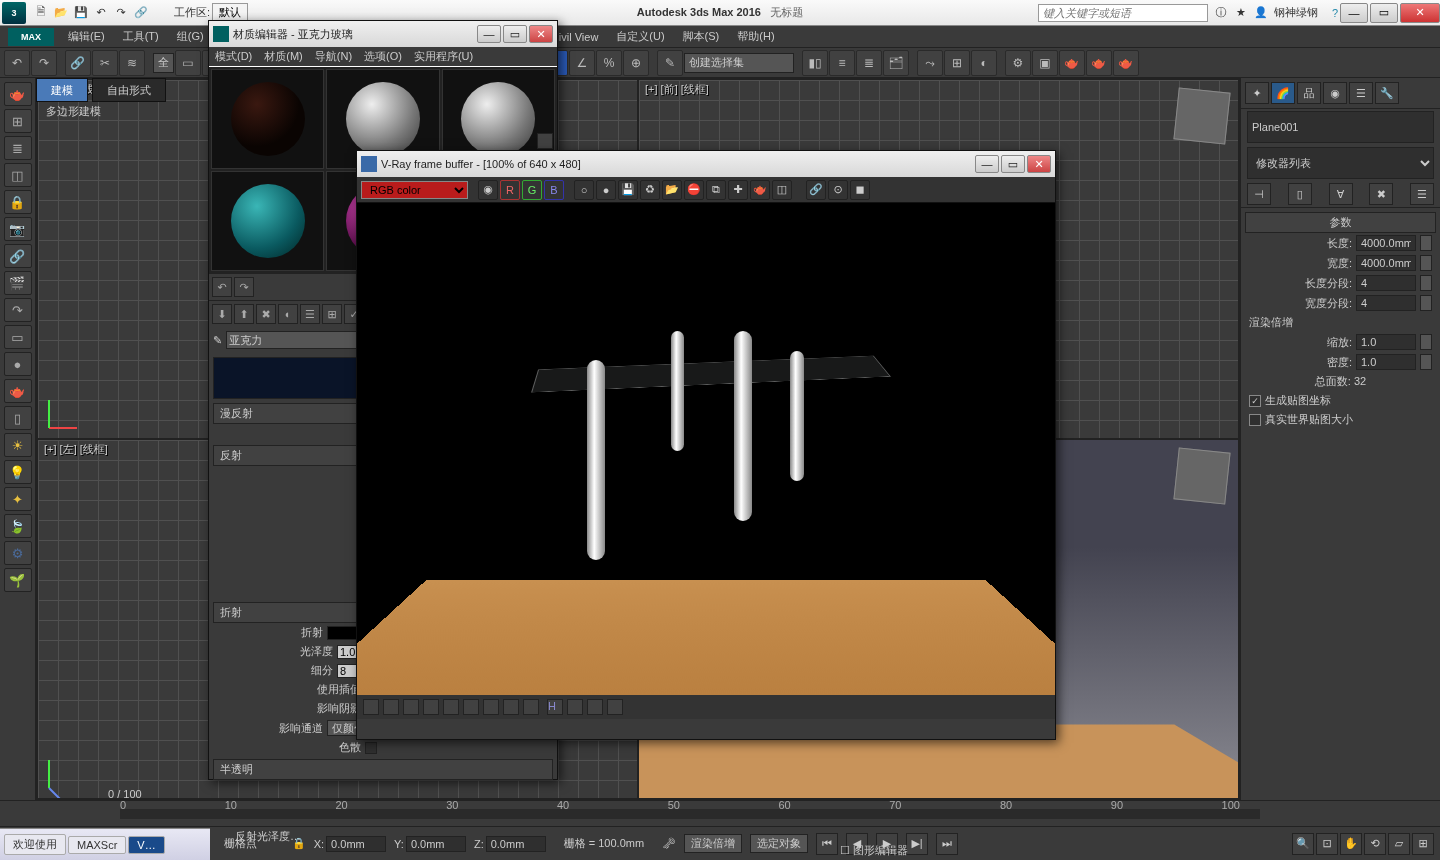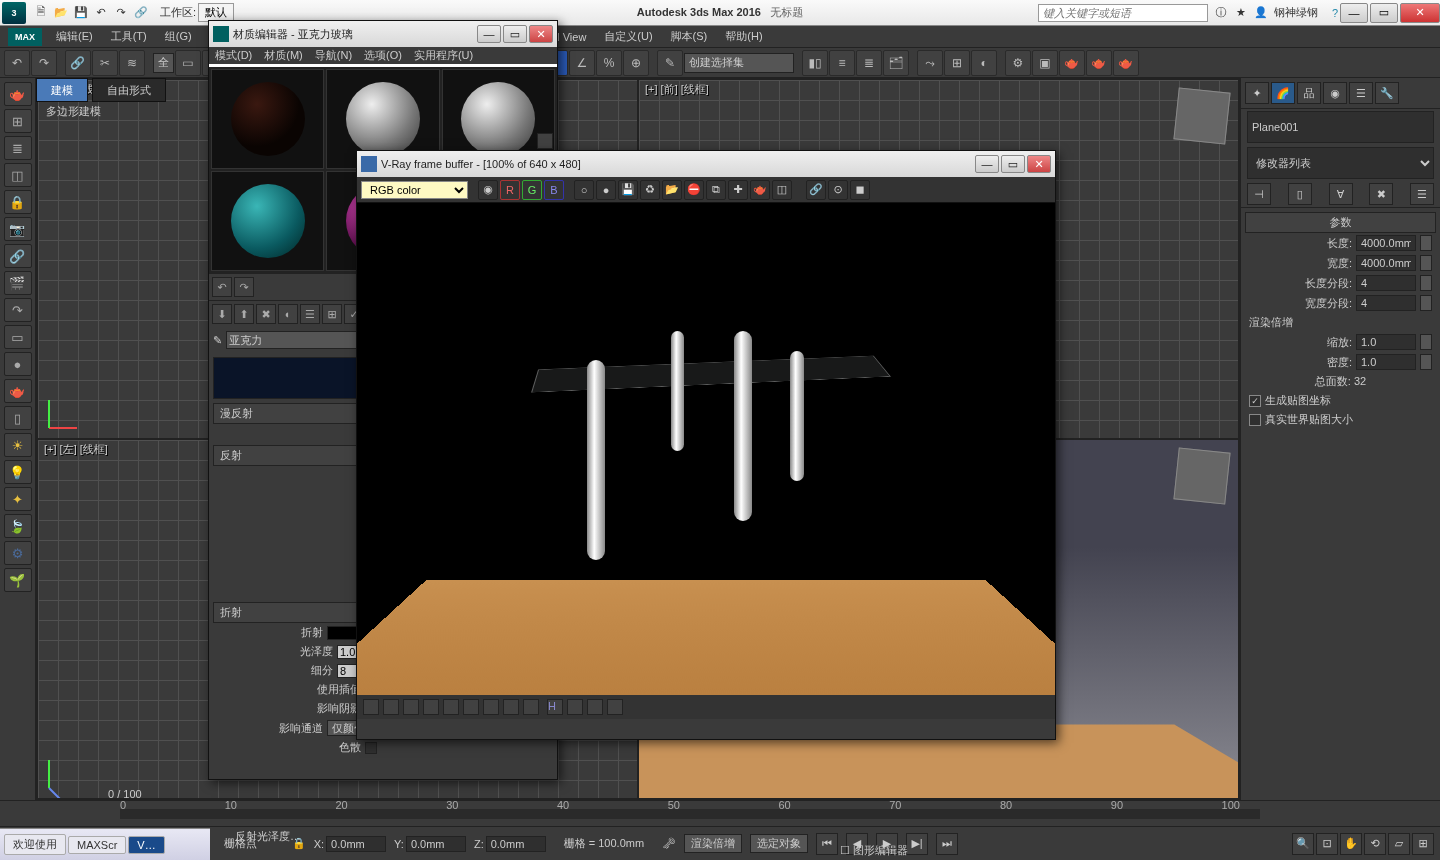--- a/index.html
+++ b/index.html
@@ -3,35 +3,35 @@
 <meta charset="utf-8">
 <style>
 * { margin:0; padding:0; box-sizing:border-box; font-family:"Microsoft YaHei",Tahoma,sans-serif; font-size:11px; user-select:none; }
 body { width:1440px; height:860px; background:#4a4a4a; overflow:hidden; position:relative; }
 
 
 .titlebar { height:26px; background:linear-gradient(#fafafa,#e8e8e8); display:flex; align-items:center; border-bottom:1px solid #888; }
 .titlebar .logo { width:24px; height:22px; margin:2px; background:linear-gradient(#006666,#003040); border-radius:2px; display:flex; align-items:center; justify-content:center; color:#fff; font-size:9px; font-weight:bold; }
 .titlebar .qat { display:flex; gap:2px; margin-left:4px; }
 .titlebar .qat-btn { width:18px; height:18px; display:flex; align-items:center; justify-content:center; border-radius:2px; color:#333; }
-.titlebar .wslabel { margin-left:10px; color:#333; }
+.titlebar .wslabel { margin-left:24px; color:#333; }
 .titlebar .wsval { border:1px solid #999; padding:1px 6px; margin-left:2px; background:#f4f4f4; }
 .titlebar .apptitle { position:absolute; left:50%; transform:translateX(-50%); color:#666; }
 .titlebar .apptitle b{ color:#333; }
 .titlebar .search { margin-left:auto; width:170px; height:18px; border:1px solid #999; background:#fff; color:#aaa; padding:0 4px; font-style:italic;}
 .titlebar .icons { display:flex; gap:2px; margin:0 4px;}
 .titlebar .icons span{ width:18px;height:18px;display:flex;align-items:center;justify-content:center;color:#333;border-radius:2px;}
 .titlebar .user{ color:#333; margin-right:6px;}
 .titlebar .winbtns{ display:flex;}
 .titlebar .wb{ width:28px;height:20px;border:1px solid #888;background:linear-gradient(#eee,#ccc);display:flex;align-items:center;justify-content:center;border-radius:2px;margin-left:2px;}
 .titlebar .wb.close{ background:linear-gradient(#e77,#c33); color:#fff; width:40px;}
 
 
 .menubar{ height:22px; background:#3a3a3a; display:flex; align-items:center; color:#ccc; padding:0 8px; gap:2px; border-bottom:1px solid #222;}
-.menubar .logo2{ width:34px; height:18px; background:#006060; color:#fff; font-size:9px; font-weight:bold; display:flex;align-items:center;justify-content:center; margin-right:4px;}
+.menubar .logo2{ width:46px; height:18px; background:#006060; color:#fff; font-size:9px; font-weight:bold; display:flex;align-items:center;justify-content:center; margin-right:4px;}
 .menubar .mi{ padding:2px 8px;}
 
 
 .toolbar{ height:30px; background:#3a3a3a; display:flex; align-items:center; padding:0 4px; gap:1px; border-bottom:1px solid #222; overflow:hidden;}
 .tbtn{ width:26px; height:26px; background:#414141; border:1px solid #2a2a2a; border-radius:2px; display:flex; align-items:center;justify-content:center; color:#bbb; font-size:12px;}
 .tbtn.blue{ background:#2a5ab8; color:#fff;}
 .sep{ width:6px;}
 .tdrop{ height:20px; background:#555; border:1px solid #222; color:#ccc; padding:0 4px; display:flex;align-items:center;}
 
 
@@ -76,21 +76,21 @@
 .statusbar .navbtn{ width:22px;height:22px;background:#414141;border:1px solid #222;display:flex;align-items:center;justify-content:center;}
 .statusbar .selset{ background:#555;border:1px solid #222;padding:1px 6px;}
 
 
 .subwin{ position:absolute; background:#3a3a3a; border:1px solid #111; box-shadow:3px 3px 10px rgba(0,0,0,.6);}
 .subwin .swtitle{ height:26px; background:linear-gradient(#f0f0f0,#d8d8d8); display:flex; align-items:center; padding:6px 4px; color:#222;}
 .subwin .swtitle .swicon{width:16px;height:16px;background:#006060;margin-right:4px;}
 .subwin .swtitle .swbtns{ margin-left:auto;display:flex;gap:2px;}
 .subwin .swtitle .swb{ width:24px;height:18px;background:linear-gradient(#eee,#ccc);border:1px solid #888;display:flex;align-items:center;justify-content:center;border-radius:2px;}
 .subwin .swtitle .swb.cl{ background:linear-gradient(#e88,#c44);color:#fff;}
-.subwin .swmenu{ height:20px;background:#3a3a3a;color:#ccc;display:flex;align-items:center;padding:0 6px;gap:12px;border-bottom:3px solid #ffffff;}
+.subwin .swmenu{ height:20px;background:#3a3a3a;color:#ccc;display:flex;align-items:center;padding:0 6px;gap:12px;border-bottom:1px solid #ffffff;}
 
 
 #matEd{ top:20px; left:208px; width:350px; height:760px;}
 #matEd .slots{ display:grid;grid-template-columns:repeat(3,1fr);grid-auto-rows:100px;gap:2px;padding:2px;background:#222;}
 #matEd .slot{ background:#111;border:1px solid #333;position:relative;overflow:hidden;}
 #matEd .ball{ position:absolute;top:50%;left:50%;width:74px;height:74px;border-radius:50%;transform:translate(-50%,-50%);}
 #matEd .ball.dark{ background:radial-gradient(circle at 35% 30%,#3a1810,#0a0402 60%);}
 #matEd .ball.grey{ background:radial-gradient(circle at 35% 30%,#eee,#777 60%,#333);}
 #matEd .ball.teal{ background:radial-gradient(circle at 35% 30%,#3ab6b6,#0a5a60 60%,#022);}
 #matEd .ball.mag{ background:radial-gradient(circle at 35% 30%,#d84ab6,#601050 60%,#200018);}
@@ -110,21 +110,21 @@
 #matEd .roll .rp .sw.white{background:#fff;}
 #matEd .roll .rp .sw.black{background:#000;}
 #matEd .roll .rp input{ width:40px;background:#ccc;border:1px solid #222;color:#000;padding:0 2px;}
 #matEd .roll .rp select{ width:50px;background:#555;border:1px solid #222;color:#ccc;}
 #matEd .twocol{ display:flex;}
 #matEd .twocol .col{flex:1;}
 
 
 #vfb{ top:150px; left:356px; width:700px; height:590px;}
 #vfb .vtb{ height:26px;background:#333;display:flex;align-items:center;gap:2px;padding:0 4px;border-bottom:1px solid #111;}
-#vfb .vtb select{ background:#fef9c3;border:1px solid #888;padding:1px 30px 1px 4px;color:#000;}
+#vfb .vtb select{ background:#b91c1c;border:1px solid #888;padding:1px 30px 1px 4px;color:#000;}
 #vfb .vtb .vb{ width:20px;height:20px;border:1px solid #222;display:flex;align-items:center;justify-content:center;border-radius:2px;color:#ccc;}
 #vfb .vtb .vb.r{border-color:#a33;color:#e66;}
 #vfb .vtb .vb.g{border-color:#3a3;color:#6e6;}
 #vfb .vtb .vb.b{border-color:#33a;color:#88e;}
 #vfb .render{ height:492px; background:#000; position:relative; overflow:hidden;}
 #vfb .render .floor{ position:absolute; left:-8%; right:-8%; bottom:0; height:72%; background:linear-gradient(#c89050,#ba8040); transform:perspective(700px) rotateX(62deg); transform-origin:bottom;}
 #vfb .render .glass{ position:absolute; left:26%; top:29%; width:50%; height:11%; background:rgba(170,180,180,.14); border:1px solid rgba(255,255,255,.3); transform:perspective(700px) rotateX(66deg) rotateZ(-6deg);}
 #vfb .render .leg{ position:absolute; width:18px; background:linear-gradient(90deg,#888,#fff 40%,#888); border-radius:9px;}
 #vfb .botbar{ height:24px;background:#333;display:flex;align-items:center;gap:4px;padding:0 6px;}
 #vfb .botbar span{width:16px;height:16px;background:#414141;border:1px solid #222;}
@@ -580,20 +580,23 @@
             <span class="lab">烟雾偏移</span>
             <input value="0.0" style="">
           </div>
         <div class="rp">
             <span class="lab">阿贝</span>
             <input value="50.0" style="">
           </div>
       </div>
     </div>
   </div>
+  <div class="roll">
+      <div class="rh">半透明</div>
+    </div>
 </div>
 
 <div id="vfb" class="subwin">
   <div class="swtitle">
     <div class="swicon" style="background:#3a6aa8"></div>
     <span>V-Ray frame buffer - [100% of 640 x 480]</span>
     <div class="swbtns">
       <div class="swb">—</div>
       <div class="swb">▭</div>
       <div class="swb cl">✕</div>

